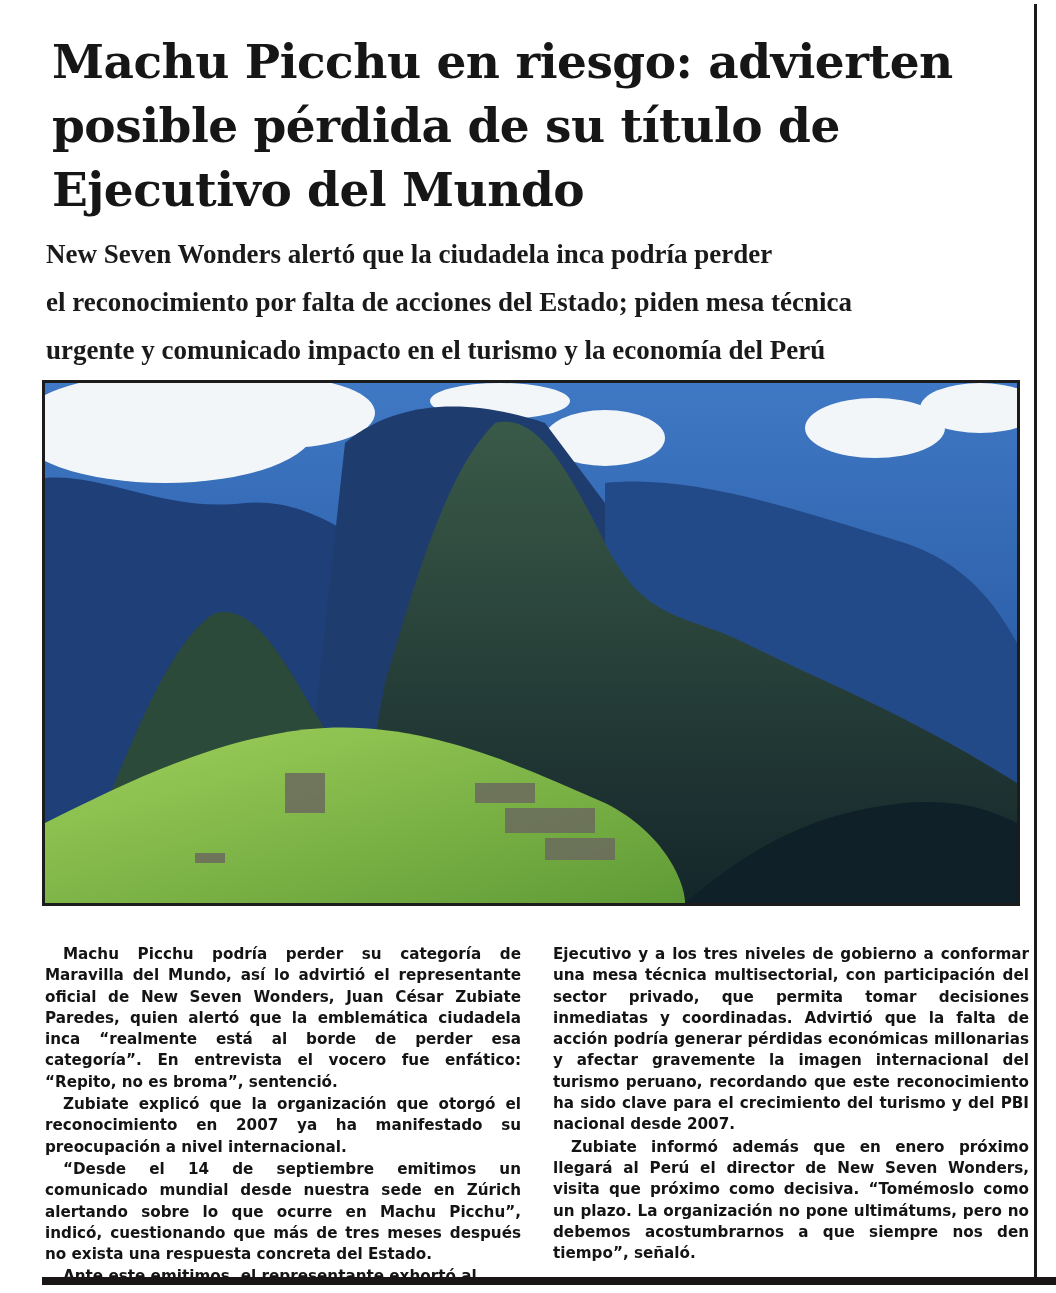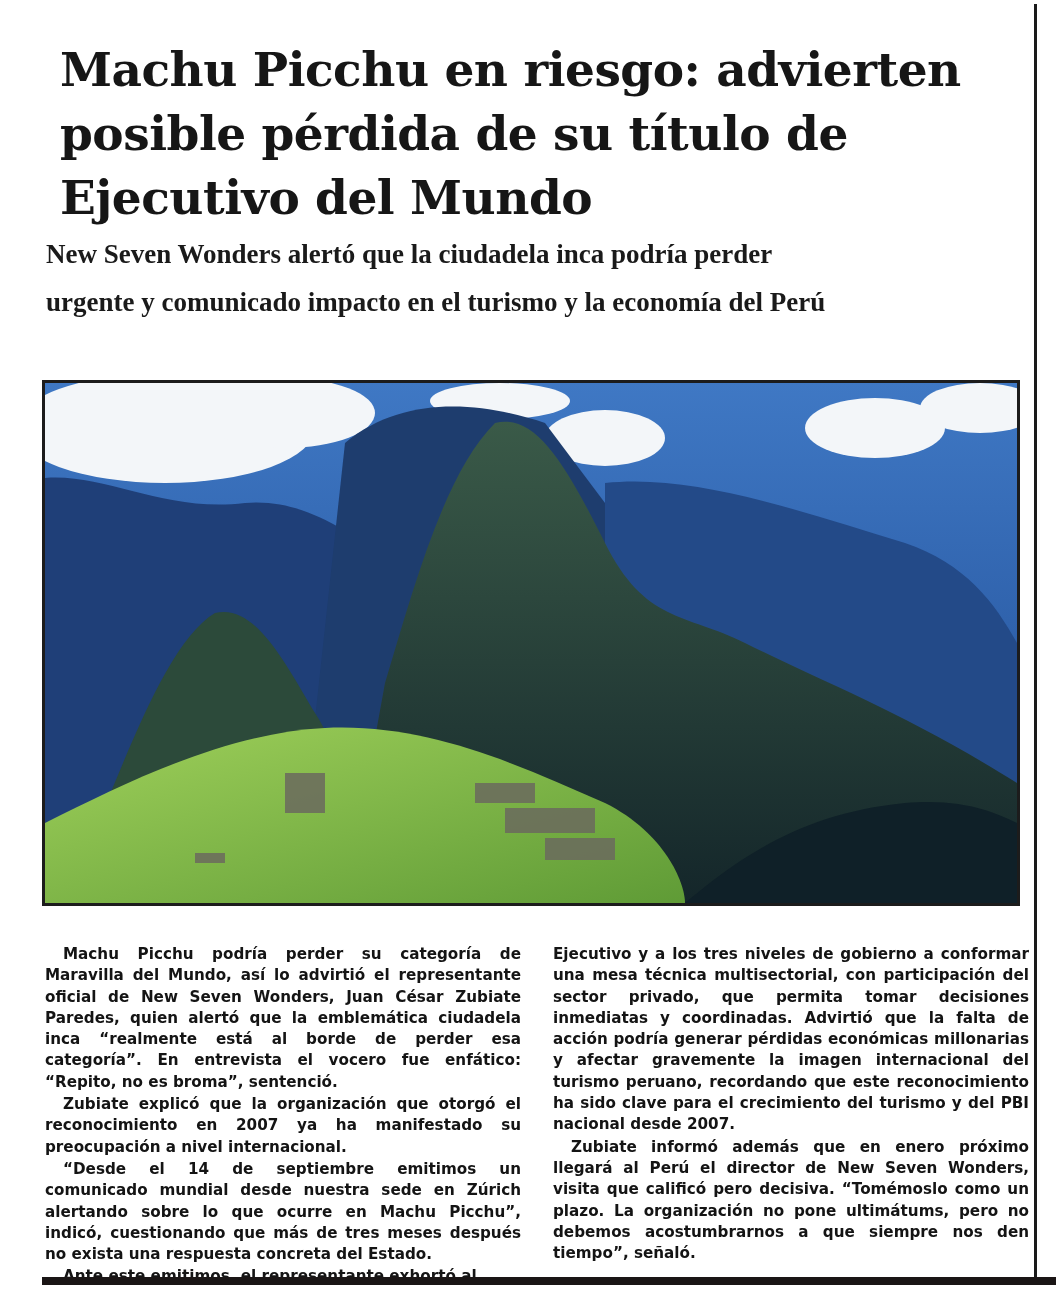--- a/index.html
+++ b/index.html
@@ -1,19 +1,19 @@
 <!DOCTYPE html>
 <html><head>
 <meta charset="utf-8">
 <style>
   html, body { margin:0; padding:0; background:#ffffff; }
   body { width:1056px; height:1293px; position:relative; overflow:hidden; color:#111; }
   .vrule { position:absolute; left:1034px; top:4px; width:3px; height:1276px; background:#1a1a1a; }
   .hrule { position:absolute; left:42px; top:1277px; width:1014px; height:8px; background:#1a1515; }
-  .headline { position:absolute; left:44px; top:22px; width:990px; margin:16px;
+  .headline { position:absolute; left:44px; top:22px; width:990px; margin:8px;
     font-family:"DejaVu Serif", serif; font-weight:900; font-size:47px; line-height:64px;
     letter-spacing:-0.5px; color:#161616; }
   .headline span { display:block; white-space:nowrap; }
   .deck { position:absolute; left:46px; top:230px; width:990px; margin:0;
     font-family:"Liberation Serif", serif; font-size:27px; line-height:48px; color:#1a1a1a; }
   .deck span { display:block; white-space:nowrap; }
   .photo { position:absolute; left:42px; top:380px; width:978px; height:526px;
     border:3px solid #1c1c1c; box-sizing:border-box; overflow:hidden; background:#2a4f90; }
   .photo svg { display:block; width:100%; height:100%; }
   .col { position:absolute; top:943px; width:478px;
@@ -30,20 +30,21 @@
 <div class="vrule"></div>
 
 <h1 class="headline">
   <span>Machu Picchu en riesgo: advierten</span>
   <span>posible pérdida de su título de</span>
   <span>Ejecutivo del Mundo</span>
 </h1>
 
 <h2 class="deck">
   <span>New Seven Wonders alertó que la ciudadela inca podría perder</span>
+  <span>el reconocimiento por falta de acciones del Estado; piden mesa técnica</span>
   <span>urgente y comunicado impacto en el turismo y la economía del Perú</span>
 </h2>
 
 <div class="photo" role="img" aria-label="Machu Picchu citadel with Huayna Picchu peak, blue sky and clouds">
   <svg viewBox="0 0 972 520" preserveAspectRatio="none">
     <defs>
       <linearGradient id="sky" x1="0" y1="0" x2="0" y2="1">
         <stop offset="0" stop-color="#3f78c4"></stop>
         <stop offset="1" stop-color="#1e4a92"></stop>
       </linearGradient>
@@ -84,16 +85,16 @@
 
 <div class="col left">
   <p>Machu Picchu podría perder su categoría de Maravilla del Mundo, así lo advirtió el representante oficial de New Seven Wonders, Juan César Zubiate Paredes, quien alertó que la emblemática ciudadela inca “realmente está al borde de perder esa categoría”. En entrevista el vocero fue enfático: “Repito, no es broma”, sentenció.</p>
   <p>Zubiate explicó que la organización que otorgó el reconocimiento en 2007 ya ha manifestado su preocupación a nivel internacional.</p>
   <p>“Desde el 14 de septiembre emitimos un comunicado mundial desde nuestra sede en Zúrich alertando sobre lo que ocurre en Machu Picchu”, indicó, cuestionando que más de tres meses después no exista una respuesta concreta del Estado.</p>
   <p>Ante este emitimos, el representante exhortó al</p>
 </div>
 
 <div class="col right">
   <p class="cont">Ejecutivo y a los tres niveles de gobierno a conformar una mesa técnica multisectorial, con participación del sector privado, que permita tomar decisiones inmediatas y coordinadas. Advirtió que la falta de acción podría generar pérdidas económicas millonarias y afectar gravemente la imagen internacional del turismo peruano, recordando que este reconocimiento ha sido clave para el crecimiento del turismo y del PBI nacional desde 2007.</p>
-  <p>Zubiate informó además que en enero próximo llegará al Perú el director de New Seven Wonders, visita que calificó pero decisiva. “Tomémoslo como un plazo. La organización no pone ultimátums, pero no debemos acostumbrarnos a que siempre nos den tiempo”, señaló.</p>
+  <p>Zubiate informó además que en enero próximo llegará al Perú el director de New Seven Wonders, visita que próximo como decisiva. “Tomémoslo como un plazo. La organización no pone ultimátums, pero no debemos acostumbrarnos a que siempre nos den tiempo”, señaló.</p>
 </div>
 
 <div class="hrule"></div>
 
 </body></html>

